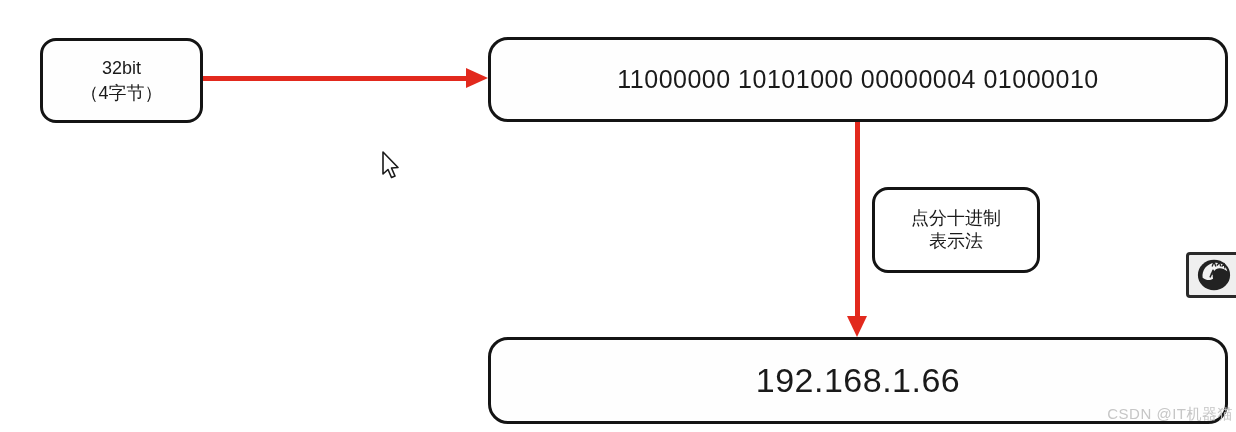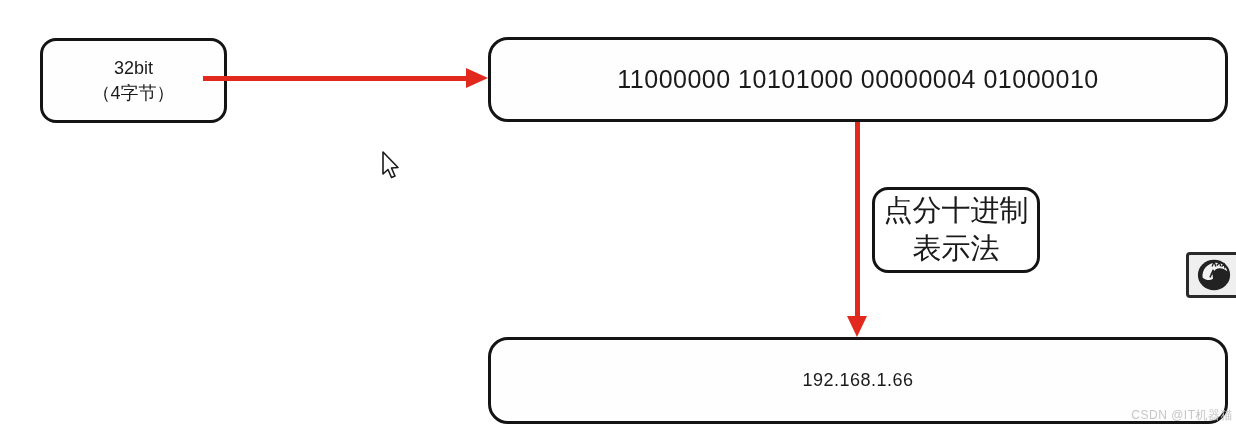--- a/index.html
+++ b/index.html
@@ -18,39 +18,39 @@
     background: #fefefe;
     border: 3px solid #141414;
     box-sizing: border-box;
     display: flex;
     flex-direction: column;
     align-items: center;
     justify-content: center;
     text-align: center;
   }
   .box-source {
-    left: 40px; top: 38px; width: 187px; height: 85px;
+    left: 40px; top: 38px; width: 163px; height: 85px;
     border-radius: 16px;
     font-size: 18px; line-height: 1.35;
   }
   .box-binary {
     left: 488px; top: 37px; width: 740px; height: 85px;
     border-radius: 20px;
     font-size: 25px; letter-spacing: 0.5px;
   }
   .box-label {
     left: 872px; top: 187px; width: 168px; height: 86px;
     border-radius: 16px; border-width: 3px;
-    font-size: 29px; line-height: 1.3;
+    font-size: 18px; line-height: 1.3;
     background: #ffffff;
   }
   .box-decimal {
     left: 488px; top: 337px; width: 740px; height: 87px;
     border-radius: 20px;
-    font-size: 18px; letter-spacing: 0.5px;
+    font-size: 34px; letter-spacing: 0.5px;
   }
 
   
   .arrow-h-line {
     position: absolute;
     left: 203px; top: 76px;
     width: 264px; height: 5px;
     background: var(--arrow-color, #e2291d);
   }
   .arrow-h-head {
@@ -92,21 +92,21 @@
     border: 3px solid #2a2a2a;
     border-radius: 4px;
     box-sizing: border-box;
     display: flex; align-items: center; justify-content: center;
   }
   .logo-circle { width: 38px; height: 36px; flex: none; margin-left: -2px; }
 
   .watermark {
     position: absolute;
     right: 3px; bottom: 8px;
-    font-size: 12px;
+    font-size: 15px;
     color: #c6c6c6;
     letter-spacing: 0.5px;
     white-space: nowrap;
   }
 </style>
 </head>
 <body style="--arrow-color: #e2291d;">
 
 <div class="stage">
 

